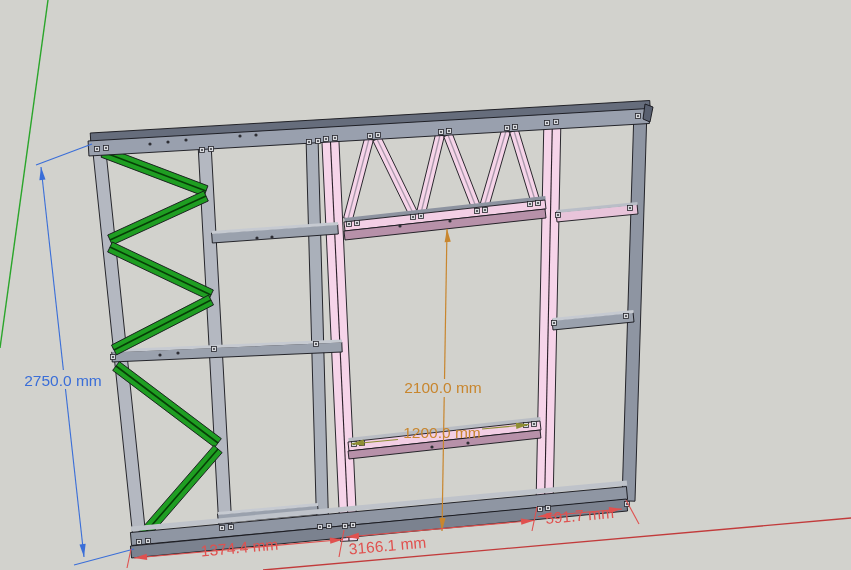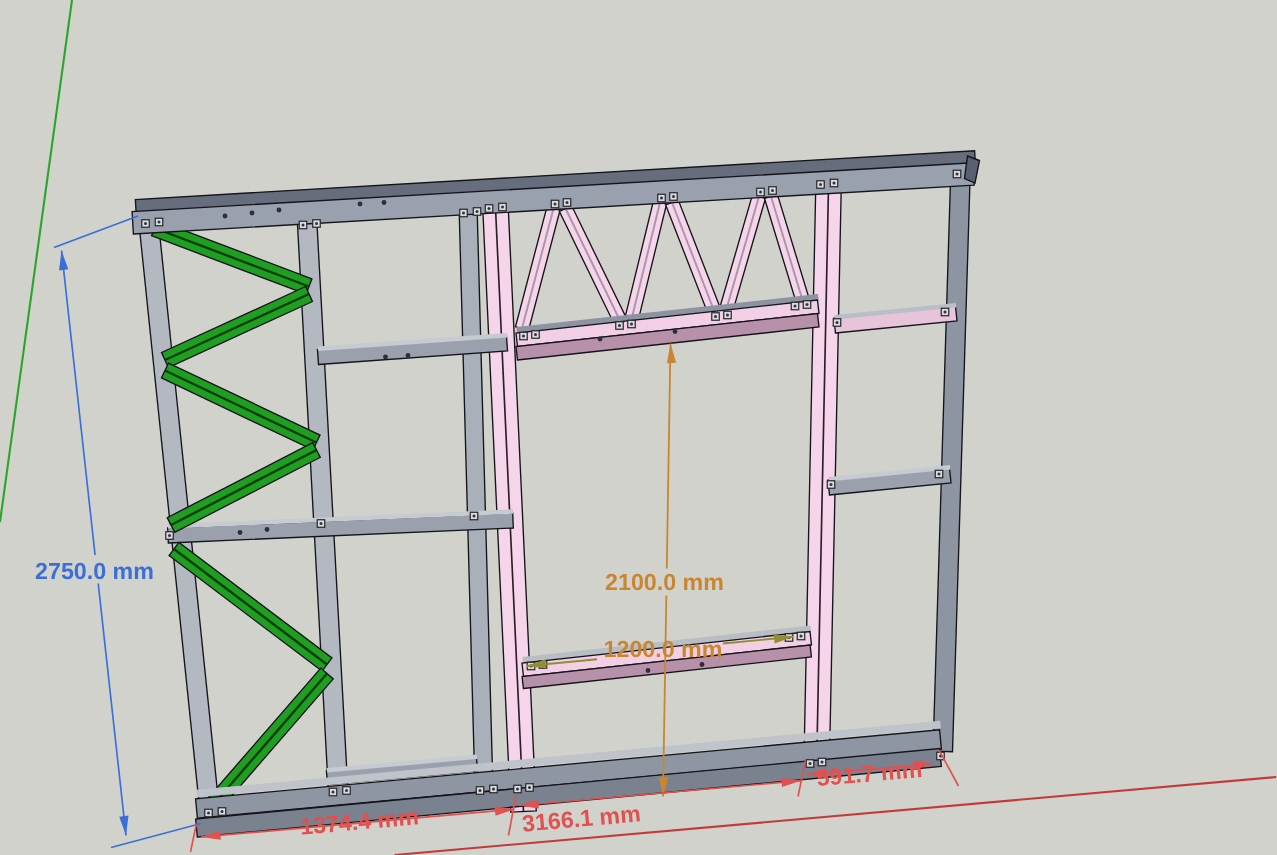--- a/index.html
+++ b/index.html
@@ -1,17 +1,17 @@
 <!DOCTYPE html>
 <html style="--c-background: #d2d2cd; --c-dim_blue: #3a6ed8; --c-dim_orange: #c8862e; --c-dim_red: #e0514f; --c-dim_olive: #8f8f33; --c-axis_green: #2aa52a; --c-axis_red: #c23b3b; --c-steel_gray: #9aa1ad; --c-brace_green: #1f9e22; --c-member_pink: #f6d4e9;"><head>
 <meta charset="utf-8">
 <style>
   html,body{margin:0;padding:0;background:#d2d2cd;}
   .viewport{position:relative;width:851px;height:570px;overflow:hidden;
-            font-family:"Liberation Sans",sans-serif;font-weight:bold;}
+            font-family:"Liberation Sans",sans-serif;}
   svg text{font-family:"Liberation Sans",sans-serif;}
 </style>
 </head>
 <body>
 
 <div class="viewport">
 <svg width="851" height="570" viewBox="0 0 851 570">
 
   <rect x="0" y="0" width="851" height="570" fill="var(--c-background)"></rect>
 

